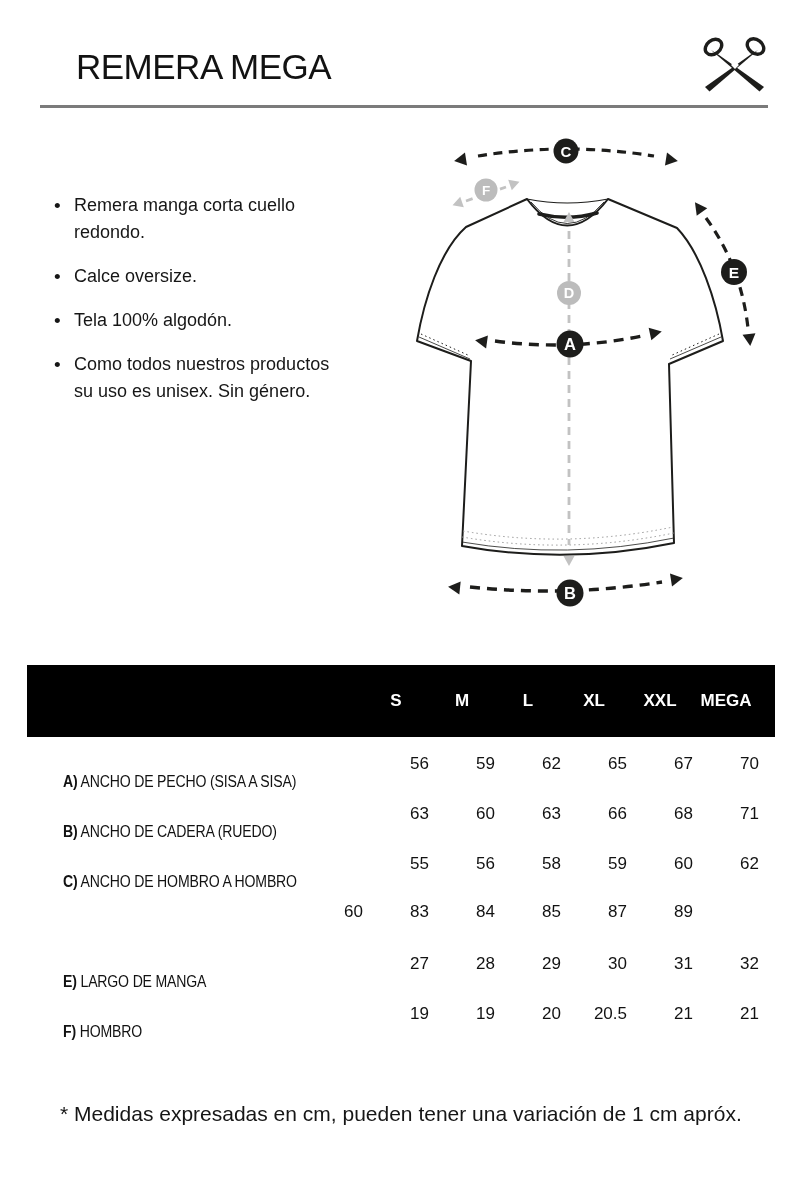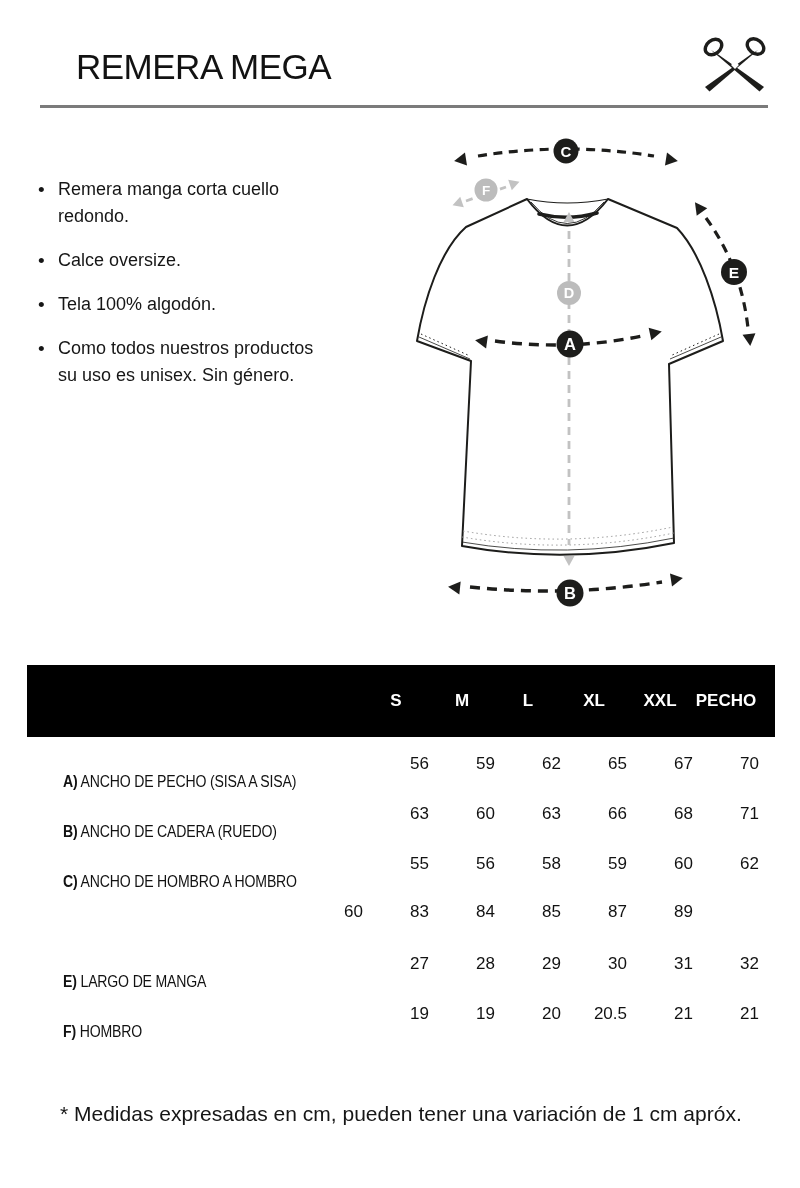--- a/index.html
+++ b/index.html
@@ -6,21 +6,21 @@
   .page{position:relative;width:800px;height:1188px;background:#fff;overflow:hidden;
         font-family:"Liberation Sans",sans-serif;color:#111;}
   .abs{position:absolute;}
 
   
   .title{left:40px;top:47px;font-size:35px;font-weight:normal;letter-spacing:-.5px;color:#121212;margin-left:36px;}
   .rule{left:40px;top:105px;width:728px;height:3px;background:#7b7b7b;}
   .scissors{left:696px;top:30px;}
 
   
-  .bullets{left:38px;top:176px;width:285px;list-style:none;margin:0;padding:0;}
+  .bullets{left:38px;top:176px;width:285px;list-style:none;margin:16px;padding:0;}
   .bullets li{position:relative;padding-left:20px;margin:0 0 17px 0;
               font-size:18px;line-height:27px;color:#161616;}
   .bullets li::before{content:"\2022";position:absolute;left:0;top:0;font-size:19px;color:#161616;}
 
   
   .diagram{left:395px;top:130px;}
 
   
   .size-table{left:27px;top:665px;width:748px;}
   .grid{display:grid;grid-template-columns:336px repeat(6,66px) 1fr;align-items:center;}
@@ -141,21 +141,21 @@
   </svg>
 
   <div class="abs size-table">
     <div class="grid thead">
       <div></div>
       <div class="sz">S</div>
       <div class="sz">M</div>
       <div class="sz">L</div>
       <div class="sz">XL</div>
       <div class="sz">XXL</div>
-      <div class="sz">PECHO</div>
+      <div class="sz">MEGA</div>
       <div></div>
     </div>
 
     <div class="grid trow">
       <div class="rowlabel"><span class="cond"><b>A)</b> <span>ANCHO DE PECHO (SISA A SISA)</span></span></div>
       <div class="val">56</div>
       <div class="val">59</div>
       <div class="val">62</div>
       <div class="val">65</div>
       <div class="val">67</div>

